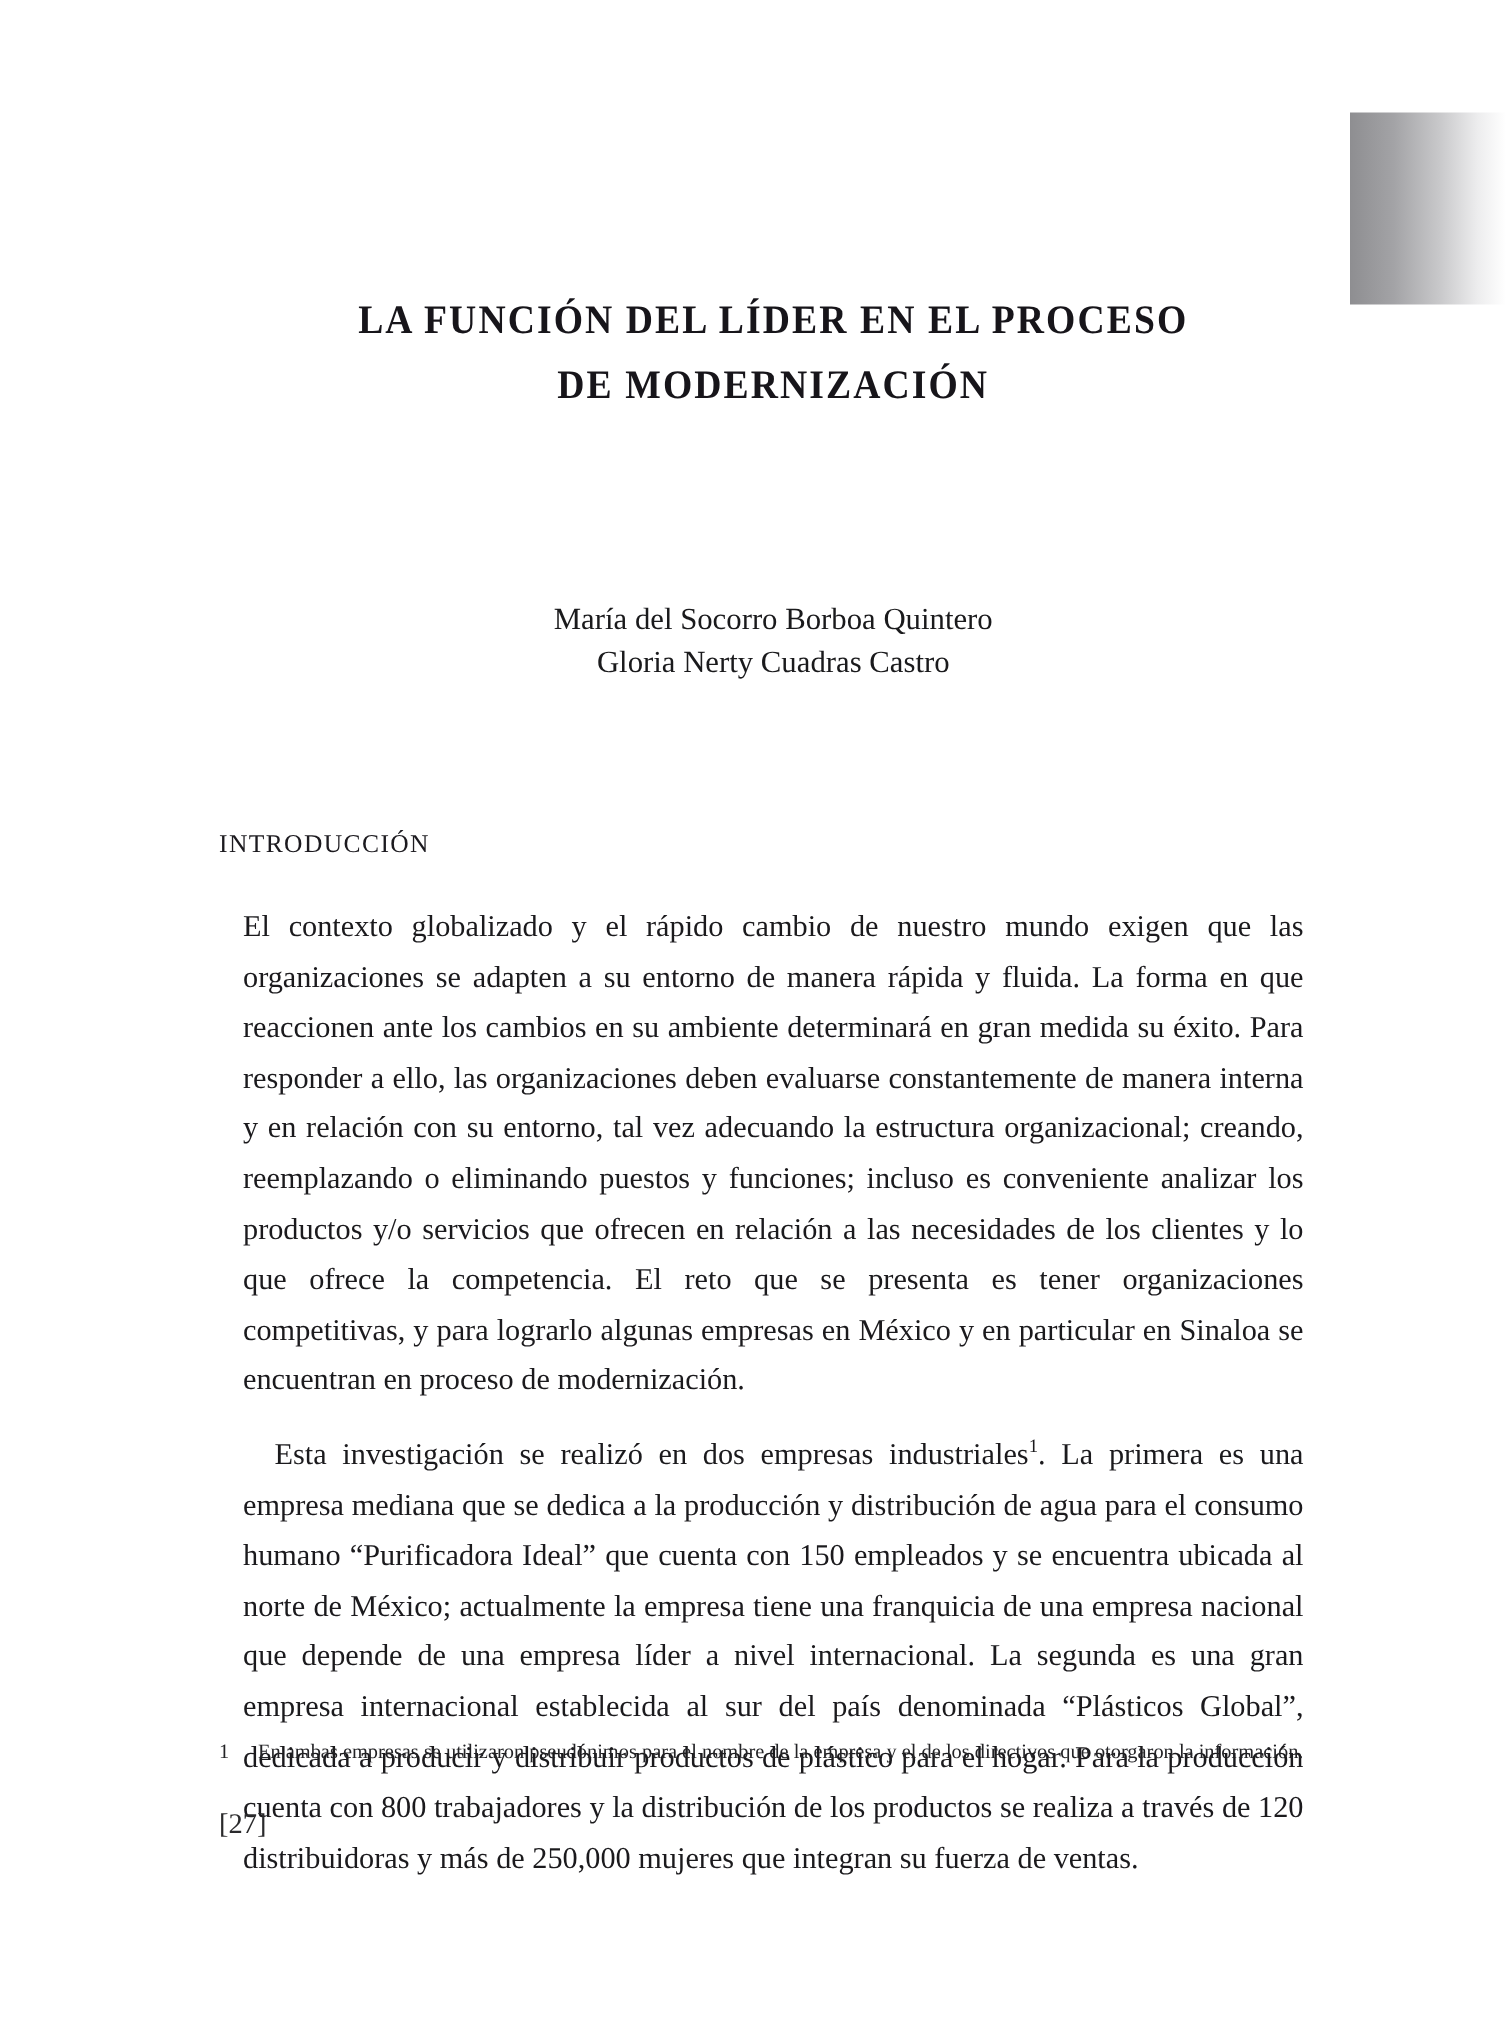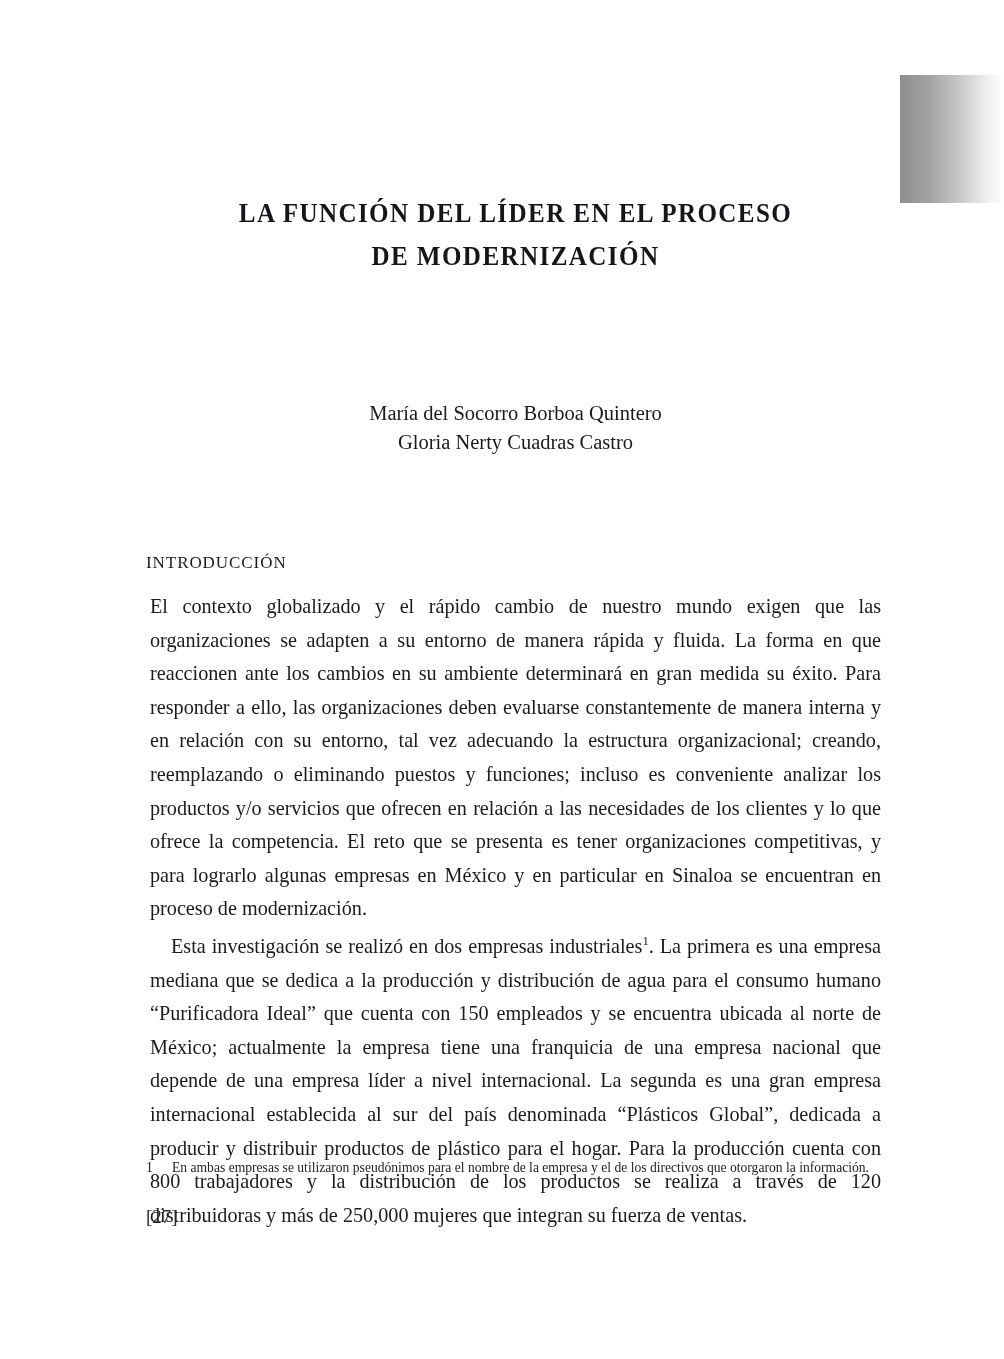--- a/index.html
+++ b/index.html
@@ -100,21 +100,21 @@
     position: absolute;
     left: 0;
     top: 586px;
     width: 739px;
   }
   .para {
     font-size: 20.2px;
     line-height: 33.6px;
     text-align: justify;
     text-justify: inter-word;
-    margin: 4px;
+    margin: 16px;
     hyphens: manual;
     color: #1b1a1d;
   }
   .para.indent {
     text-indent: 21px;
   }
   .fn-ref {
     font-size: 0.62em;
     vertical-align: super;
     line-height: 0;

